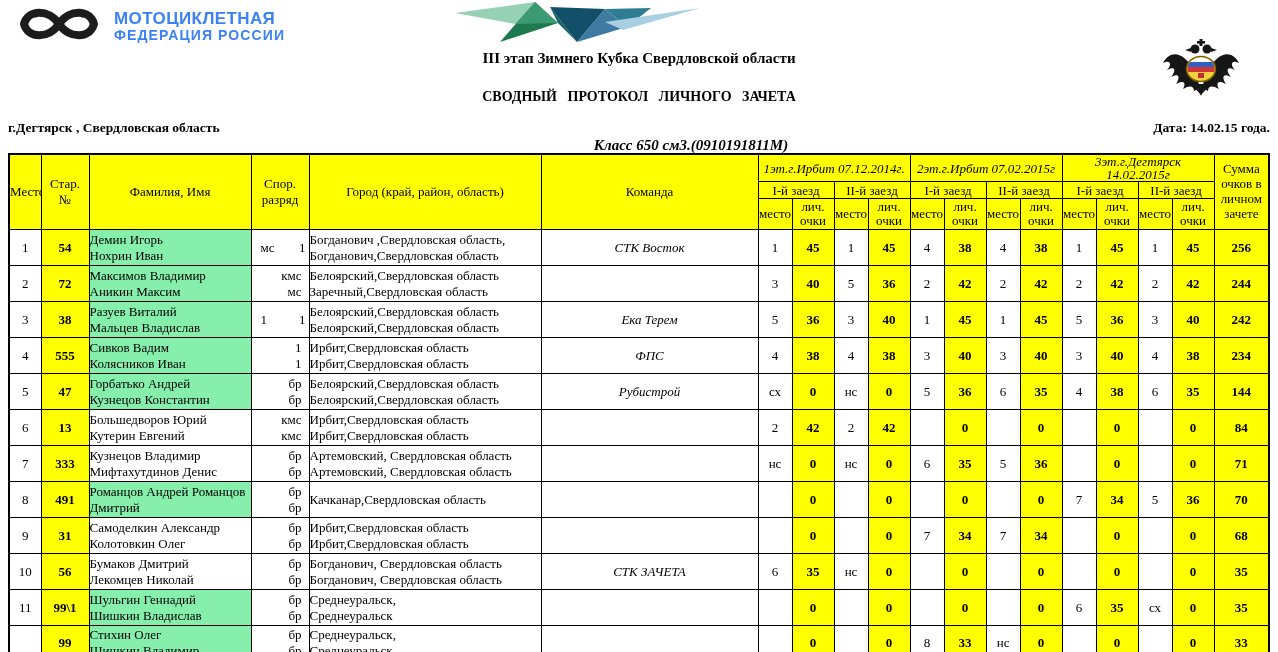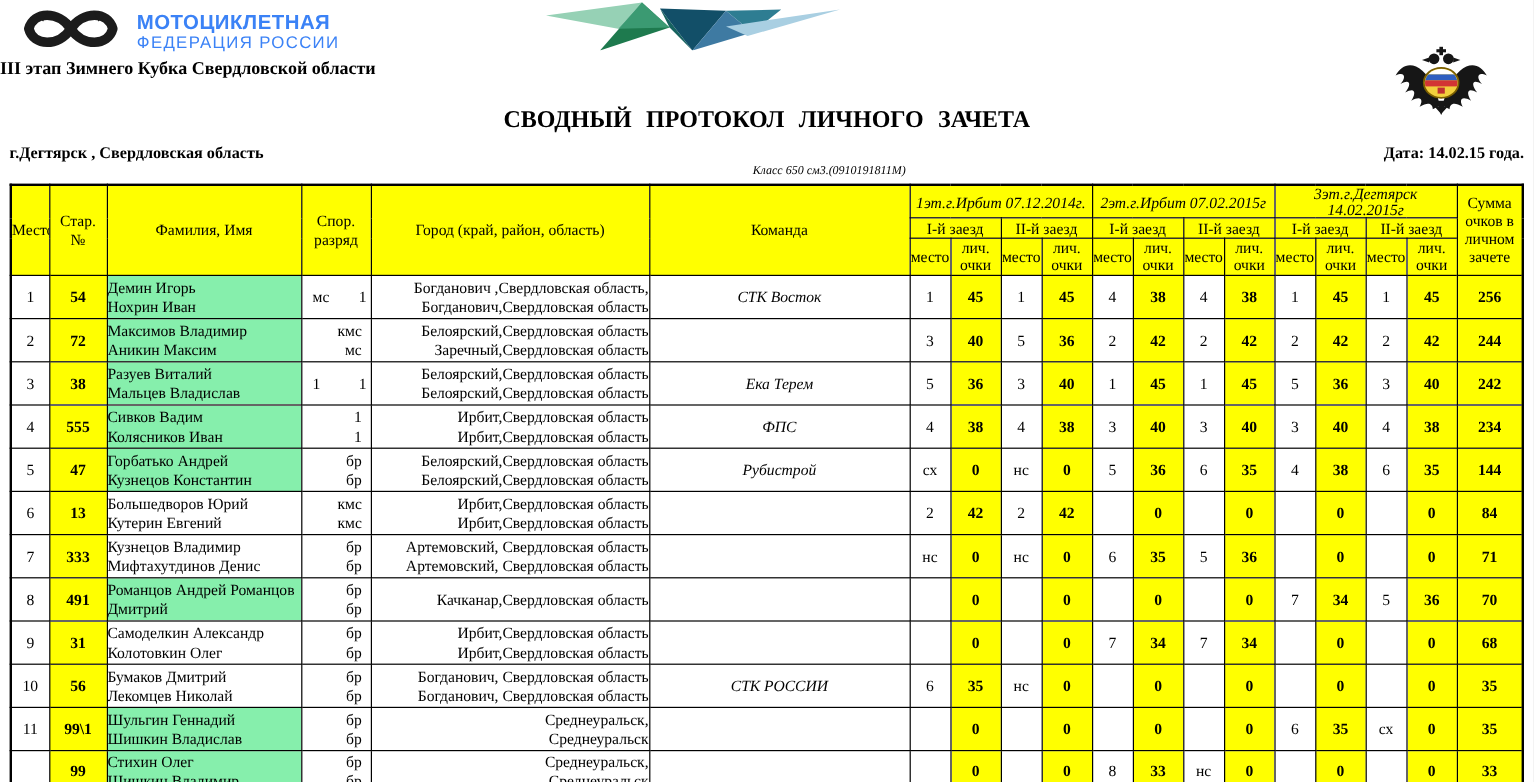--- a/index.html
+++ b/index.html
@@ -3,31 +3,31 @@
 <meta charset="utf-8">
 <style>
   html,body{margin:0;padding:0;background:#e8e8e8;}
   .page{position:relative;width:1278px;height:652px;background:#ffffff;overflow:hidden;
         font-family:"Liberation Serif",serif;color:#000;}
 
   
   .mfr-logo{position:absolute;left:16px;top:4px;display:flex;align-items:center;gap:12px;}
   .mfr-text{font-family:"Liberation Sans",sans-serif;color:#3b82f6;line-height:1.05;}
   .mfr-text .l1{font-size:17px;font-weight:bold;letter-spacing:.4px;}
-  .mfr-text .l2{font-size:14px;letter-spacing:1.1px;}
+  .mfr-text .l2{font-size:14px;letter-spacing:1.1px;font-weight:bold;}
   .event-logo{position:absolute;left:455px;top:0;}
   .eagle{position:absolute;left:1160px;top:38px;}
-  .title1{position:absolute;left:0;top:50px;width:100%;text-align:left;
+  .title1{position:absolute;left:0;top:50px;width:100%;text-align:center;
           font-size:15px;font-weight:bold;}
   .title2{position:absolute;left:0;top:89px;width:100%;text-align:center;
-          font-size:20px;font-weight:bold;word-spacing:7px;}
+          font-size:14px;font-weight:bold;word-spacing:7px;}
   .loc{position:absolute;left:8px;top:120px;font-size:13.5px;font-weight:bold;}
   .date{position:absolute;right:8px;top:120px;font-size:13.5px;font-weight:bold;}
   .klass{position:absolute;left:104px;top:137px;width:1174px;text-align:center;
-         font-size:10px;font-weight:normal;font-style:italic;}
+         font-size:15px;font-weight:bold;font-style:italic;}
 
   
   table.protocol{position:absolute;left:8px;top:153px;border-collapse:collapse;
         table-layout:fixed;width:1262px;border:2.5px solid #000;}
   .protocol th,.protocol td{border:1.5px solid #000;overflow:hidden;padding:0;
         font-family:"Liberation Serif",serif;font-size:13px;vertical-align:middle;}
   .protocol th{background:#ffff00;font-weight:normal;text-align:center;}
   .pre{white-space:pre-line;}
   .hdr-main{font-size:12.5px;}
   .hdr-name{font-size:13px;}
@@ -37,21 +37,21 @@
   .total-th{font-size:10.5px;line-height:1.15;margin-top:20px;}
 
   .protocol tbody tr{height:36px;}
   .c-place{text-align:center;font-size:13.5px;}
   .c-start{background:#ffff00;font-weight:bold;text-align:center;font-size:13.5px;}
   .c-names{text-align:left;padding:1px 2px 1px 3px;}
   .bg-y{background:#86efac;}
   .c-rz{padding:0;font-size:13px;}
   .rz-line{text-align:right;line-height:16px;padding-right:7px;}
   .rz-inline{display:flex;justify-content:space-between;padding:0 3px 0 9px;line-height:16px;}
-  .c-city{text-align:right;padding-left:4px;}
+  .c-city{text-align:left;padding-left:4px;}
   .line{line-height:16px;}
   .c-team{text-align:center;font-style:italic;}
   .c-plc{text-align:center;}
   .c-pts{background:#ffff00;font-weight:bold;text-align:center;font-size:13.5px;}
   .c-total{background:#ffff00;font-weight:bold;text-align:center;font-size:13.5px;}
 </style>
 </head>
 <body>
 
 <div class="page">
@@ -467,21 +467,21 @@
             <div class="line">Лекомцев Николай</div>
           </td>
           <td class="c-rz">
             <div class="rz-line">бр</div>
             <div class="rz-line">бр</div>
           </td>
           <td class="c-city">
             <div class="line">Богданович, Свердловская область</div>
             <div class="line">Богданович, Свердловская область</div>
           </td>
-          <td class="c-team">СТК РОССИИ</td>
+          <td class="c-team">СТК ЗАЧЕТА</td>
           <td class="c-plc">6</td>
           <td class="c-pts">35</td>
           <td class="c-plc">нс</td>
           <td class="c-pts">0</td>
           <td class="c-plc"></td>
           <td class="c-pts">0</td>
           <td class="c-plc"></td>
           <td class="c-pts">0</td>
           <td class="c-plc"></td>
           <td class="c-pts">0</td>

